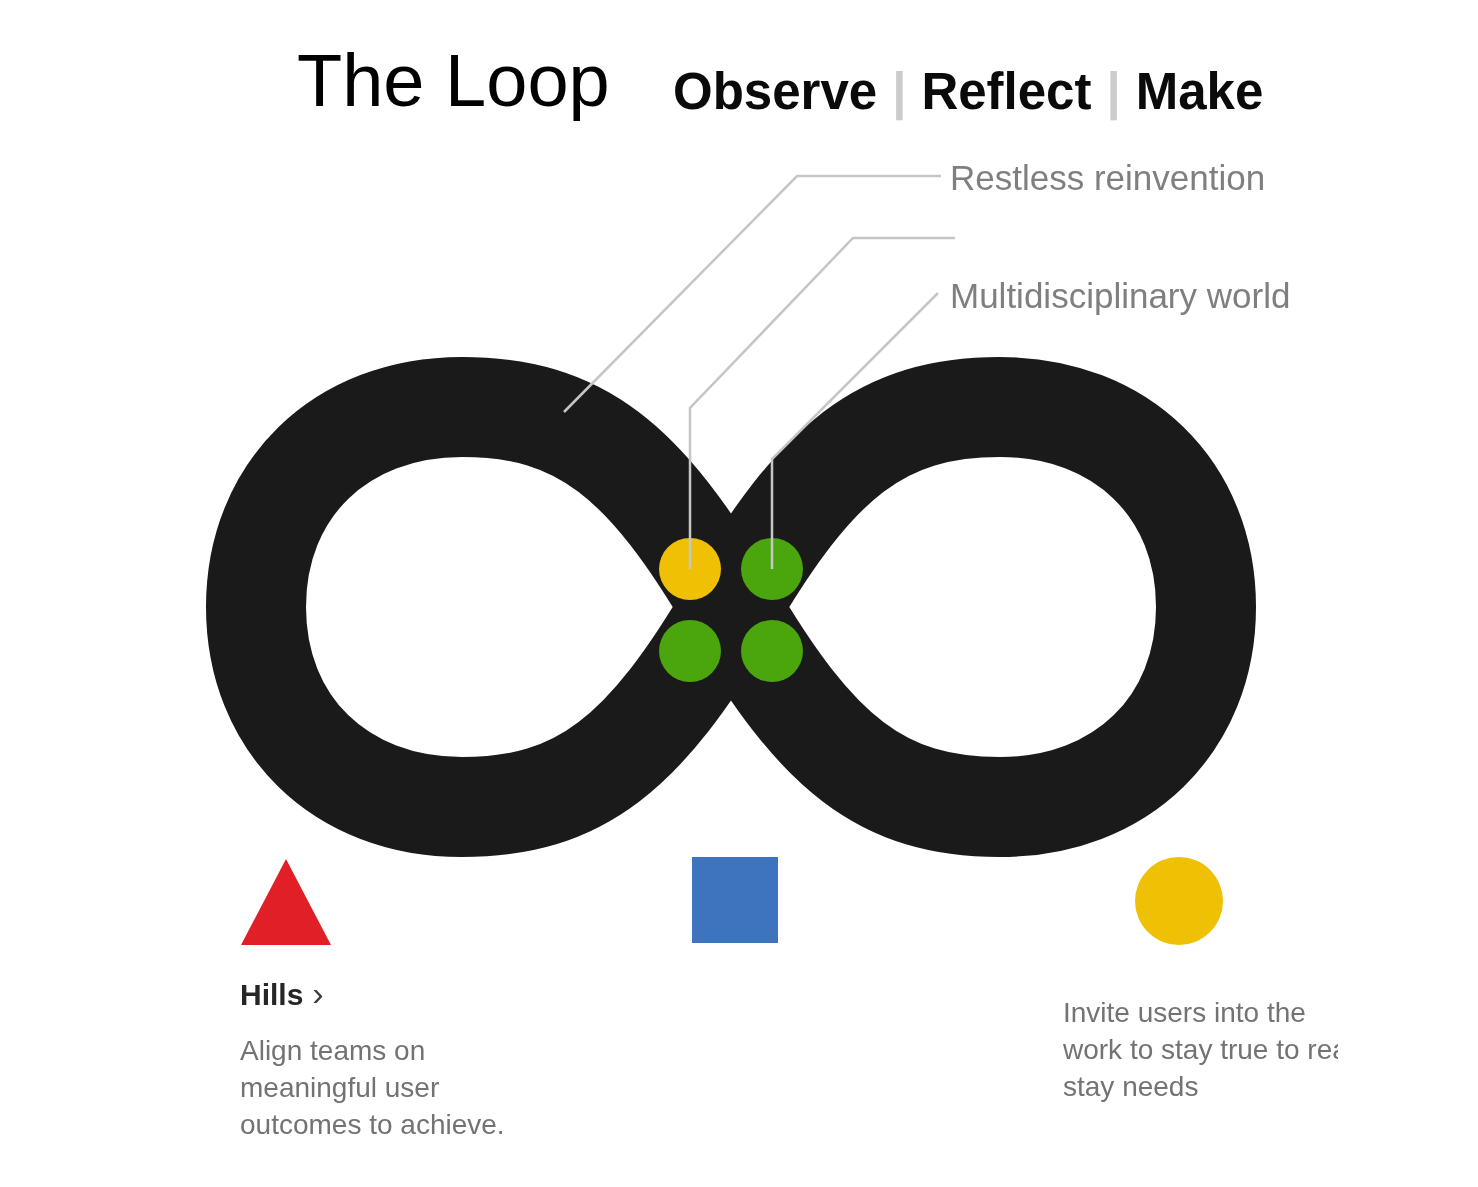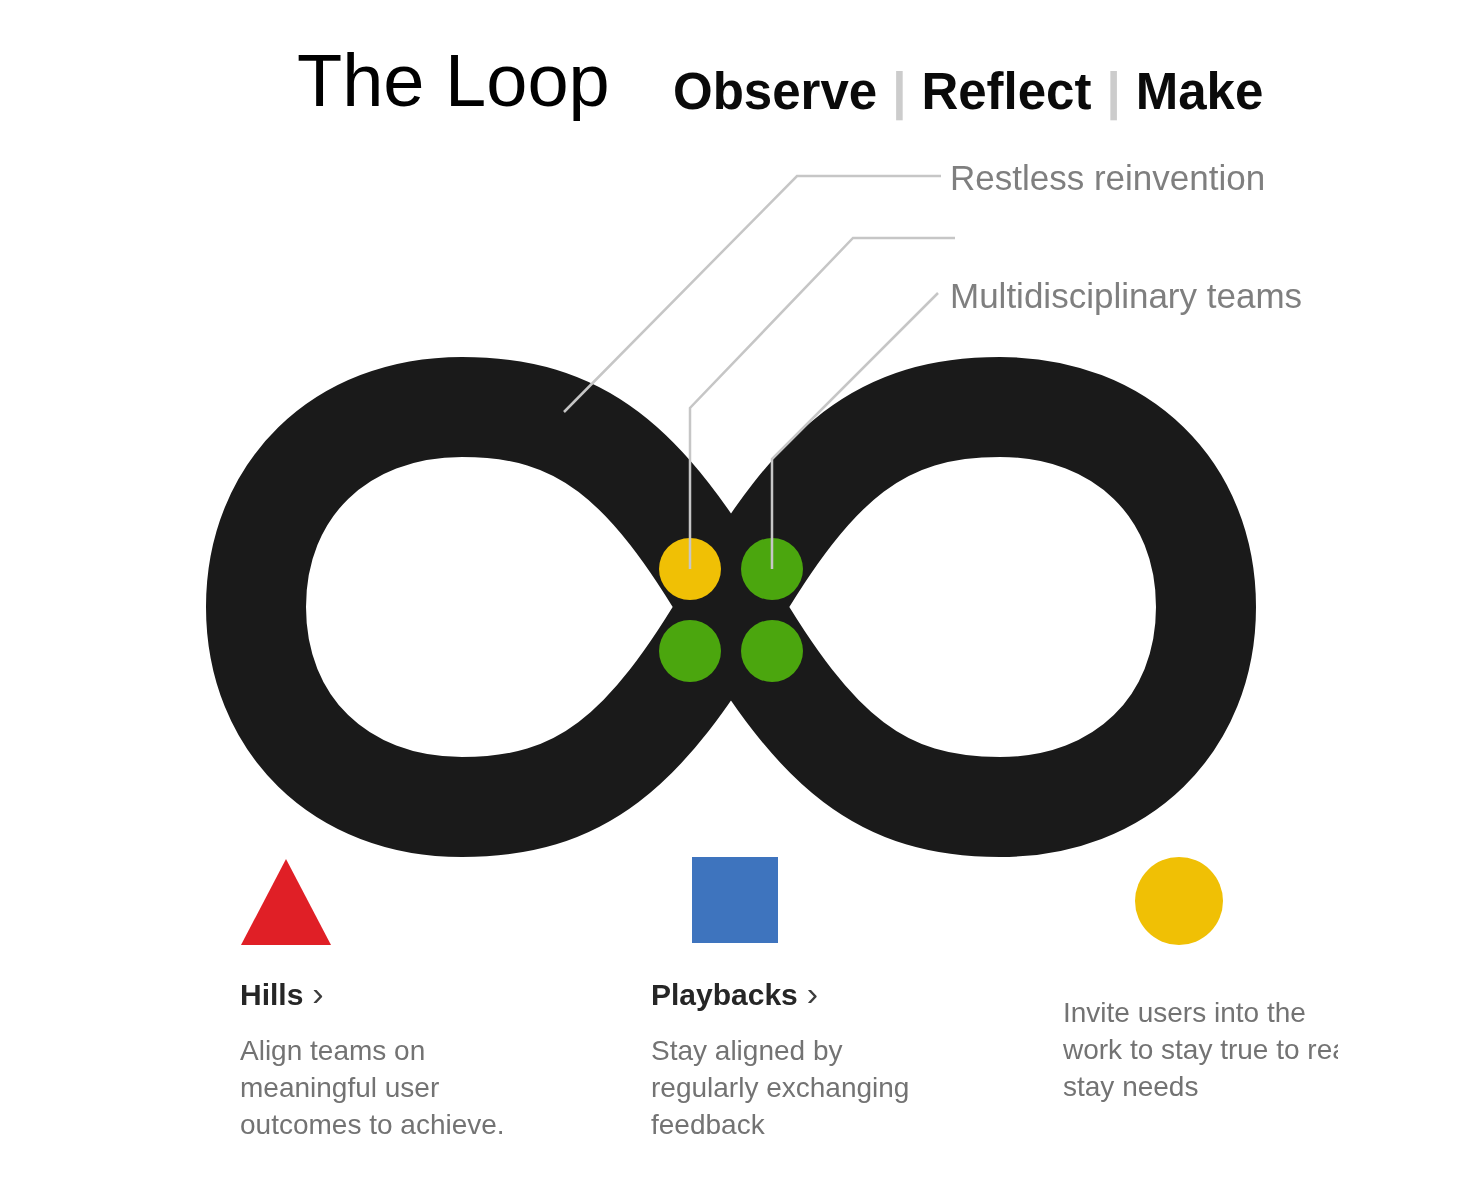--- a/index.html
+++ b/index.html
@@ -101,21 +101,21 @@
 
 <div class="canvas">
 
   <div class="title">The Loop</div>
 
   <div class="phases">
     <span>Observe</span><span class="sep">|</span><span>Reflect</span><span class="sep">|</span><span>Make</span>
   </div>
 
   <div class="callout-label callout-1">Restless reinvention</div>
-  <div class="callout-label callout-3">Multidisciplinary teams</div>
+  <div class="callout-label callout-3">Multidisciplinary world</div>
 
   <svg class="art" viewBox="0 0 1478 1187">
     <path class="loop" d="M 731 607
              C 645 460 580 407 462 407
              C 340 407 256 490 256 607
              C 256 724 340 807 462 807
              C 580 807 645 754 731 607
              C 817 460 882 407 1000 407
              C 1122 407 1206 490 1206 607
              C 1206 724 1122 807 1000 807
@@ -139,24 +139,18 @@
     <circle cx="44" cy="44" r="44" fill="#f0c005"></circle>
   </svg>
 
   <div class="col col-1">
     <div class="col-head">
       <span>Hills</span><span class="chev">›</span>
     </div>
     <div class="col-body">Align teams on meaningful user outcomes to achieve.</div>
   </div>
 
-  <div class="col col-2">
-    <div class="col-head">
-      <span>Playbacks</span><span class="chev">›</span>
-    </div>
-    <div class="col-body">Stay aligned by regularly exchanging feedback</div>
-  </div>
 
   <div class="col col-3">
     <div class="col-body">Invite users into the work to stay true to real stay needs</div>
   </div>
 
 </div>
 
 </body></html>

